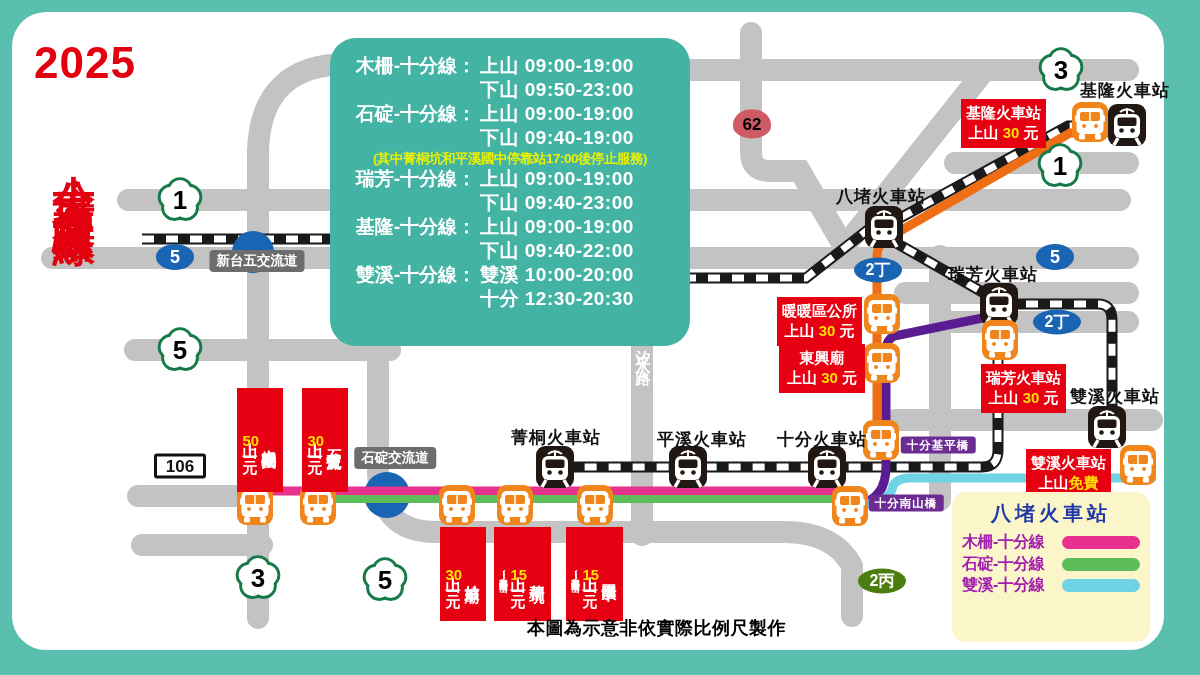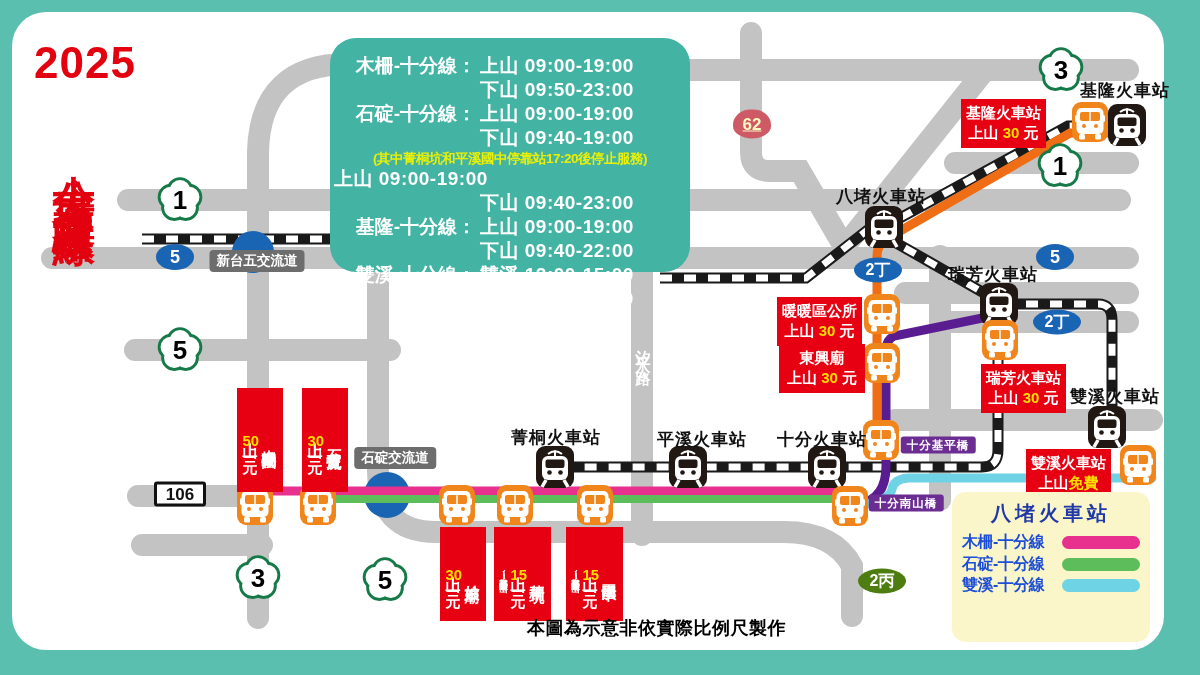--- a/index.html
+++ b/index.html
@@ -6,21 +6,21 @@
     font-family:"Liberation Sans","DejaVu Sans",sans-serif;}
   .frame{position:absolute;inset:0;width:1200px;height:675px;background:#5abfae;}
   .panel{position:absolute;left:12px;top:12px;width:1152px;height:638px;background:#ffffff;border-radius:34px;}
   .map{position:absolute;left:0;top:0;width:1200px;height:675px;}
   .ctr{transform:translate(-50%,-50%);}
   
   .date{position:absolute;left:34px;top:40px;color:#e3000f;font-weight:bold;font-size:44px;line-height:46px;letter-spacing:1px;}
   .vtitle{position:absolute;left:46px;top:142px;color:#e3000f;font-weight:bold;font-size:42px;
     writing-mode:vertical-rl;text-orientation:upright;letter-spacing:5px;height:520px;}
   
-  .sched{position:absolute;left:330px;top:38px;width:360px;height:234px;background:#43b3a3;border-radius:26px;
+  .sched{position:absolute;left:330px;top:38px;width:360px;height:308px;background:#43b3a3;border-radius:26px;
     color:#fff;font-weight:bold;padding:16px 0 0 0;box-sizing:border-box;}
   .srow{display:flex;line-height:24px;font-size:19px;}
   .srow .rt{width:146px;text-align:right;flex:none;}
   .srow .tm{padding-left:4px;letter-spacing:0.5px;}
   .snote{font-size:13.5px;color:#e9f005;text-align:center;line-height:17px;letter-spacing:-0.5px;}
   
   .stn{position:absolute;color:#111;font-weight:bold;font-size:17px;letter-spacing:1px;white-space:nowrap;}
   
   .fbox{position:absolute;background:#e60012;color:#fff;font-weight:bold;font-size:15px;
     text-align:center;line-height:1.35;padding:4px 5px;white-space:nowrap;}
@@ -34,38 +34,38 @@
   
   .flower{position:absolute;width:48px;height:48px;}
   .flower svg{position:absolute;left:0;top:0;width:48px;height:48px;}
   .flower .fn{position:absolute;left:0;top:0;width:48px;height:48px;display:flex;align-items:center;justify-content:center;
     color:#000;font-weight:bold;font-size:26px;}
   .bshield{position:absolute;width:38px;height:26px;background:#1a64b4;border-radius:50%;
     display:flex;align-items:center;justify-content:center;color:#fff;font-weight:bold;font-size:18px;}
   .boval{position:absolute;width:48px;height:25px;background:#1a64b4;border-radius:50%;
     display:flex;align-items:center;justify-content:center;color:#fff;font-weight:bold;font-size:16px;}
   .rshield{position:absolute;width:38px;height:29px;background:#cd5a64;border-radius:48% 48% 52% 52% / 55% 55% 45% 45%;
-    display:flex;align-items:center;justify-content:center;color:#fef9c3;font-weight:bold;font-size:17px;text-decoration:underline;}
+    display:flex;align-items:center;justify-content:center;color:#000000;font-weight:bold;font-size:17px;}
   .cshield{position:absolute;width:52px;height:25px;background:#fff;border:3px solid #111;border-radius:3px;
     display:flex;align-items:center;justify-content:center;color:#111;font-weight:bold;font-size:17px;box-sizing:border-box;}
   .glabel{position:absolute;background:#6d6d6d;color:#fff;font-weight:bold;font-size:13.5px;
     padding:2px 7px;border-radius:4px;white-space:nowrap;}
   .plabel{position:absolute;background:#6c2d92;color:#fff;font-weight:bold;font-size:11.5px;
     padding:1px 6px;border-radius:3px;white-space:nowrap;letter-spacing:1px;}
   .vroad-label{position:absolute;color:#fff;font-weight:bold;font-size:15px;writing-mode:vertical-rl;
     text-orientation:upright;letter-spacing:7px;}
   
   .bus-icon{position:absolute;width:38px;height:42px;}
   .train-icon{position:absolute;width:40px;height:44px;}
   
   .legend{position:absolute;left:952px;top:492px;width:198px;height:150px;background:#fbf6c9;border-radius:14px;
     padding:8px 10px;box-sizing:border-box;}
   .legend-title{color:#2038a8;font-weight:bold;font-size:20px;text-align:center;letter-spacing:4px;margin-bottom:5px;}
   .litem{display:flex;align-items:center;height:21.5px;}
-  .litem .llabel{font-weight:bold;font-size:16px;color:#1d4ed8;width:100px;flex:none;letter-spacing:-0.5px;}
+  .litem .llabel{font-weight:bold;font-size:16px;color:#a21caf;width:100px;flex:none;letter-spacing:-0.5px;}
   .litem .lbar{width:80px;height:13px;border-radius:7px;}
   .disclaimer{position:absolute;left:527px;top:616px;color:#000000;font-weight:bold;font-size:18px;letter-spacing:0.5px;white-space:nowrap;}
 </style>
 </head>
 <body>
 
 <div class="frame" style="background: rgb(90, 191, 174);">
   <div class="panel"></div>
 
   <svg class="map" viewBox="0 0 1200 675">
@@ -135,39 +135,40 @@
         <span class="tm">下山 09:50-23:00</span>
       </div>
     <div class="srow">
         <span class="rt">石碇-十分線：</span>
         <span class="tm">上山 09:00-19:00</span>
       </div>
     <div class="srow">
         <span class="rt"></span>
         <span class="tm">下山 09:40-19:00</span>
       </div>
-    <div class="snote">(其中菁桐坑和平溪國中停靠站17:20後停止服務)</div>
-    <div class="srow">
+    <div class="snote">(其中菁桐坑和平溪國中停靠站17:00後停止服務)</div>
+    <div class="srow">
+        <span class="rt">瑞芳-十分線：</span>
         <span class="tm">上山 09:00-19:00</span>
       </div>
     <div class="srow">
         <span class="rt"></span>
         <span class="tm">下山 09:40-23:00</span>
       </div>
     <div class="srow">
         <span class="rt">基隆-十分線：</span>
         <span class="tm">上山 09:00-19:00</span>
       </div>
     <div class="srow">
         <span class="rt"></span>
         <span class="tm">下山 09:40-22:00</span>
       </div>
     <div class="srow">
         <span class="rt">雙溪-十分線：</span>
-        <span class="tm">雙溪 12:00-15:00</span>
+        <span class="tm">雙溪 10:00-20:00</span>
       </div>
     <div class="srow">
         <span class="rt"></span>
         <span class="tm">十分 12:30-20:30</span>
       </div>
   </div>
 
   <div class="vroad-label" style="left:633px;top:338px;">汐平公路</div>
   <div class="glabel ctr" style="left:257px;top:261px;">新台五交流道</div>
   <div class="glabel ctr" style="left:395px;top:458px;">石碇交流道</div>
@@ -300,21 +301,21 @@
       </svg>
     <span class="fn">1</span>
   </div>
 
   <div class="bshield ctr" style="left: 175px; top: 257px; background: rgb(26, 100, 180);">5</div>
   <div class="bshield ctr" style="left: 1055px; top: 257px; background: rgb(26, 100, 180);">5</div>
   <div class="boval ctr" style="left: 878px; top: 270px; background: rgb(26, 100, 180);">2丁</div>
   <div class="boval ctr" style="left: 1057px; top: 322px; background: rgb(26, 100, 180);">2丁</div>
   <div class="boval ctr" style="left: 882px; top: 581px; background: #4d7c0f;">2丙</div>
   <div class="rshield ctr" style="left:752px;top:124px;">62</div>
-  <div class="cshield ctr" style="left:180px;top:494px;">106</div>
+  <div class="cshield ctr" style="left:180px;top:466px;">106</div>
 
   <div class="train-icon ctr" style="left:1127px;top:125px;"><svg viewBox="0 0 40 44">
         <rect x="1" y="1" width="38" height="42" rx="9" fill="#221813"></rect>
         <path d="M13,9 Q20,3.5 27,9" stroke="#fff" stroke-width="2" fill="none"></path>
         <line x1="20" y1="5.5" x2="20" y2="11" stroke="#fff" stroke-width="2"></line>
         <rect x="7" y="11" width="26" height="24" rx="6" fill="#fff"></rect>
         <rect x="10.5" y="14.5" width="19" height="8.5" rx="2" fill="#221813"></rect>
         <circle cx="14.5" cy="27.5" r="2.3" fill="#221813"></circle>
         <circle cx="25.5" cy="27.5" r="2.3" fill="#221813"></circle>
         <path d="M11,35 L7,42" stroke="#fff" stroke-width="3.5"></path>

